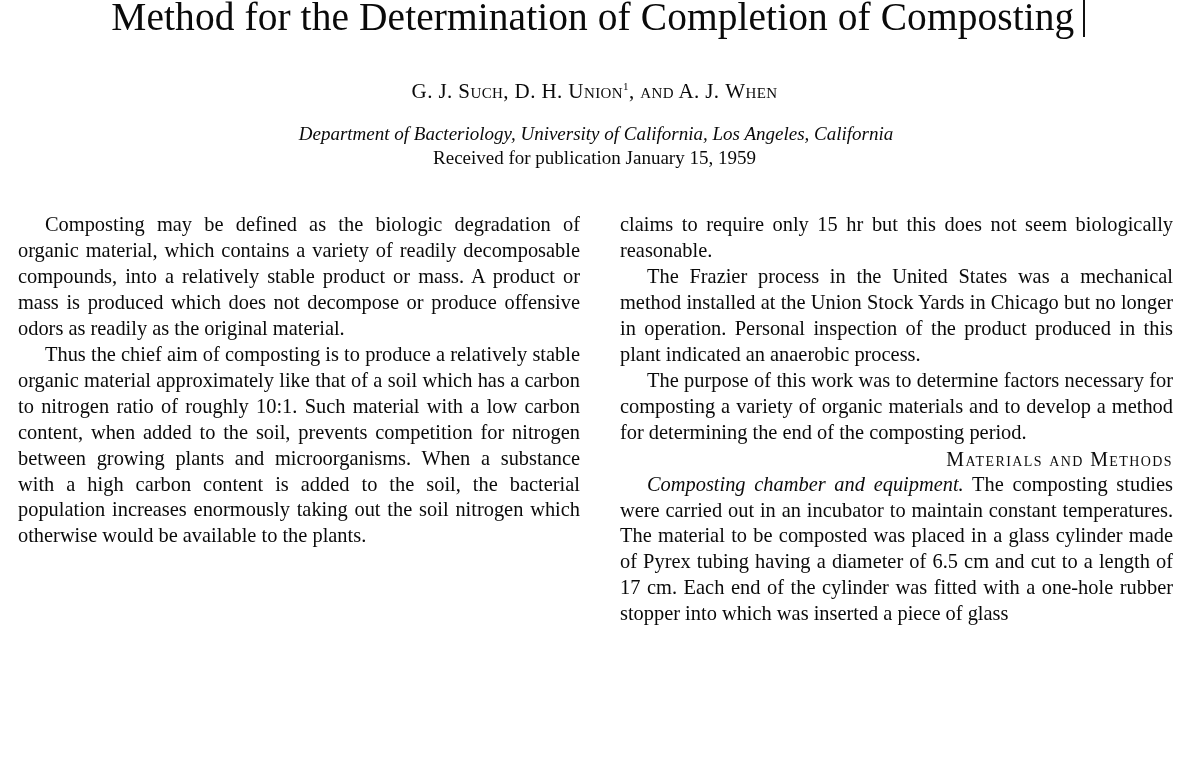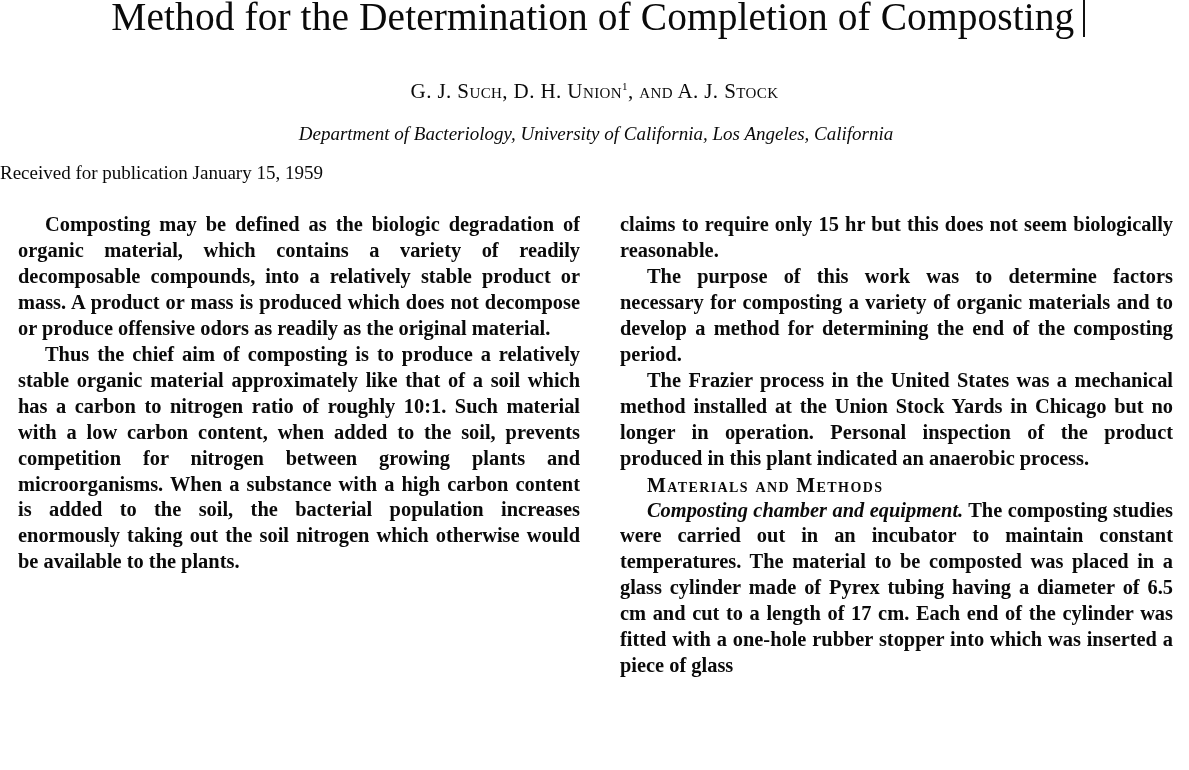--- a/index.html
+++ b/index.html
@@ -77,24 +77,24 @@
     width: 1176px;
     text-align: center;
     font-size: 19px;
     line-height: 24px;
     font-style: italic;
     white-space: nowrap;
   }
 
   .received {
     position: absolute;
-    top: 161px;
+    top: 146px;
     left: 0;
     width: 1189px;
-    text-align: left;
+    text-align: center;
     font-size: 19px;
     line-height: 24px;
     white-space: nowrap;
   }
 
   
   .col {
     position: absolute;
     top: 212px;
     font-size: 20.4px;
@@ -104,58 +104,57 @@
     height: 560px;
     overflow: hidden;
   }
   .col-left  { left: 18px;  width: 562px; }
   .col-right { left: 620px; width: 553px; }
 
   .col p {
     margin: 0;
     text-indent: 27px;
     hyphens: manual;
-    font-weight: bold;
   }
   .col p.no-indent { text-indent: 0; }
 
   .section-head {
     margin: 11px 0 6px 0;
-    text-align: left;
+    text-align: right;
     text-indent: 0;
     font-size: 20px;
     font-variant: small-caps;
     letter-spacing: 1.4px;
     line-height: 26px;
   }
   .run-in-italic { font-style: italic; }
 </style>
 </head>
 <body>
 
 <div class="page">
 
   <div class="title-row">
     <span class="doc-title">Method for the Determination of Completion of Composting</span><span class="caret"></span>
   </div>
 
   <div class="authors">
-    <span class="ini">G. J. </span><span>Such</span><span class="ini">, </span><span class="ini">D. H. </span><span>Union</span><sup>1</sup><span class="ini">, </span><span>and</span><span class="ini"> </span><span class="ini">A. J. </span><span>Stock</span>
+    <span class="ini">G. J. </span><span>Such</span><span class="ini">, </span><span class="ini">D. H. </span><span>Union</span><sup>1</sup><span class="ini">, </span><span>and</span><span class="ini"> </span><span class="ini">A. J. </span><span>When</span>
   </div>
 
   <div class="affiliation">Department of Bacteriology, University of California, Los Angeles, California</div>
 
   <div class="received">Received for publication January 15, 1959</div>
 
   <div class="col col-left">
     <p>Composting may be defined as the biologic degradation of organic material, which contains a variety of readily decomposable compounds, into a relatively stable product or mass. A product or mass is produced which does not decompose or produce offensive odors as readily as the original material.</p>
     <p>Thus the chief aim of composting is to produce a relatively stable organic material approximately like that of a soil which has a carbon to nitrogen ratio of roughly 10:1. Such material with a low carbon content, when added to the soil, prevents competition for nitrogen between growing plants and microorganisms. When a substance with a high carbon content is added to the soil, the bacterial population increases enormously taking out the soil nitrogen which otherwise would be available to the plants.</p>
   </div>
 
   <div class="col col-right">
     <p class="no-indent">claims to require only 15 hr but this does not seem biologically reasonable.</p>
+    <p>The Frazier process in the United States was a mechanical method installed at the Union Stock Yards in Chicago but no longer in operation. Personal inspection of the product produced in this plant indicated an anaerobic process.</p>
     <p>The purpose of this work was to determine factors necessary for composting a variety of organic materials and to develop a method for determining the end of the composting period.</p>
-    <p>The Frazier process in the United States was a mechanical method installed at the Union Stock Yards in Chicago but no longer in operation. Personal inspection of the product produced in this plant indicated an anaerobic process.</p>
     <p class="section-head">Materials and Methods</p>
     <p><span class="run-in-italic">Composting chamber and equipment.</span><span> The composting studies were carried out in an incubator to maintain constant temperatures. The material to be composted was placed in a glass cylinder made of Pyrex tubing having a diameter of 6.5 cm and cut to a length of 17 cm. Each end of the cylinder was fitted with a one-hole rubber stopper into which was inserted a piece of glass</span></p>
   </div>
 
 </div>
 
 </body></html>

